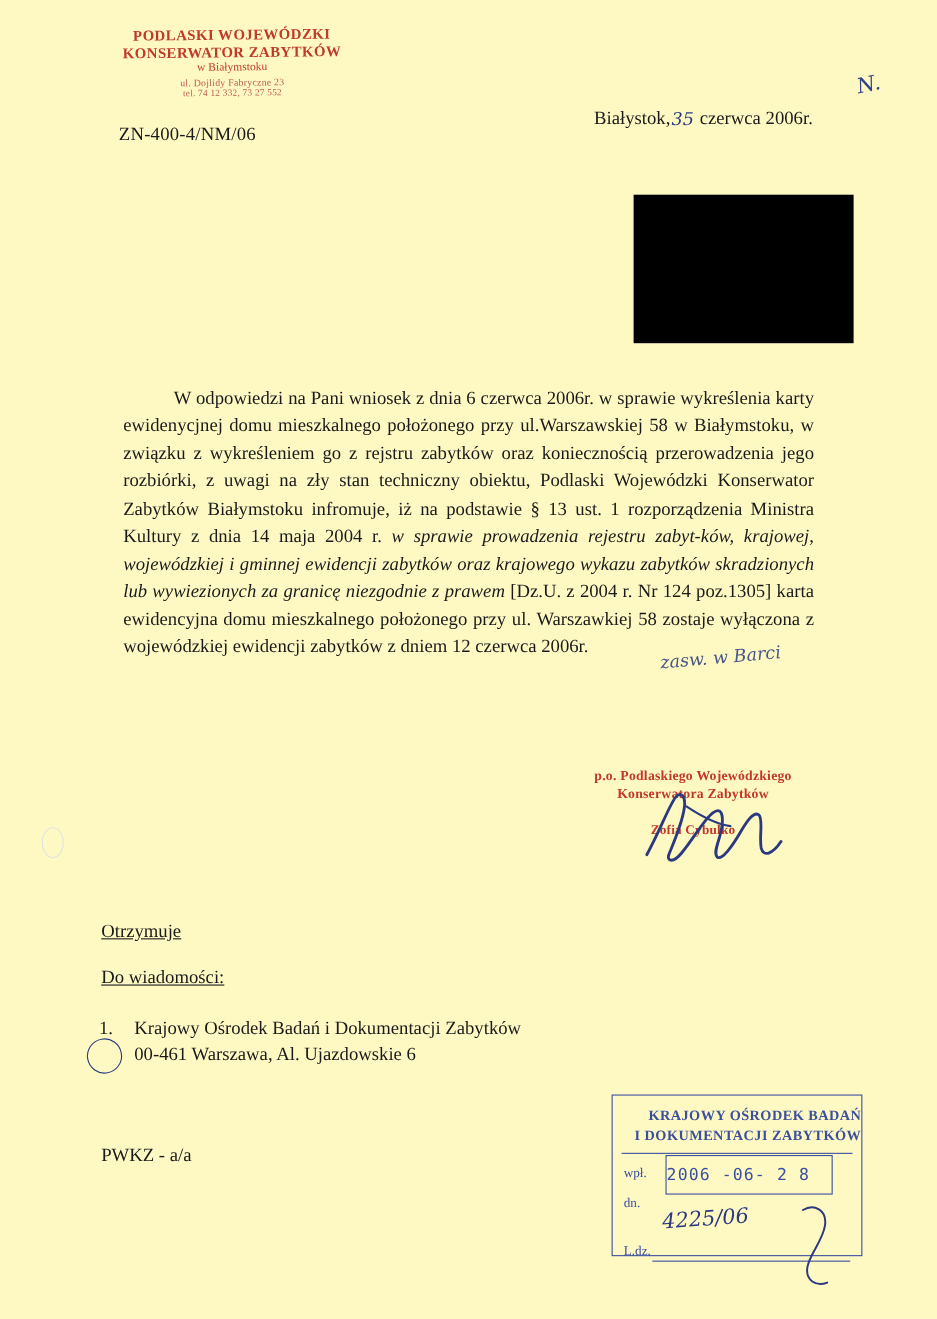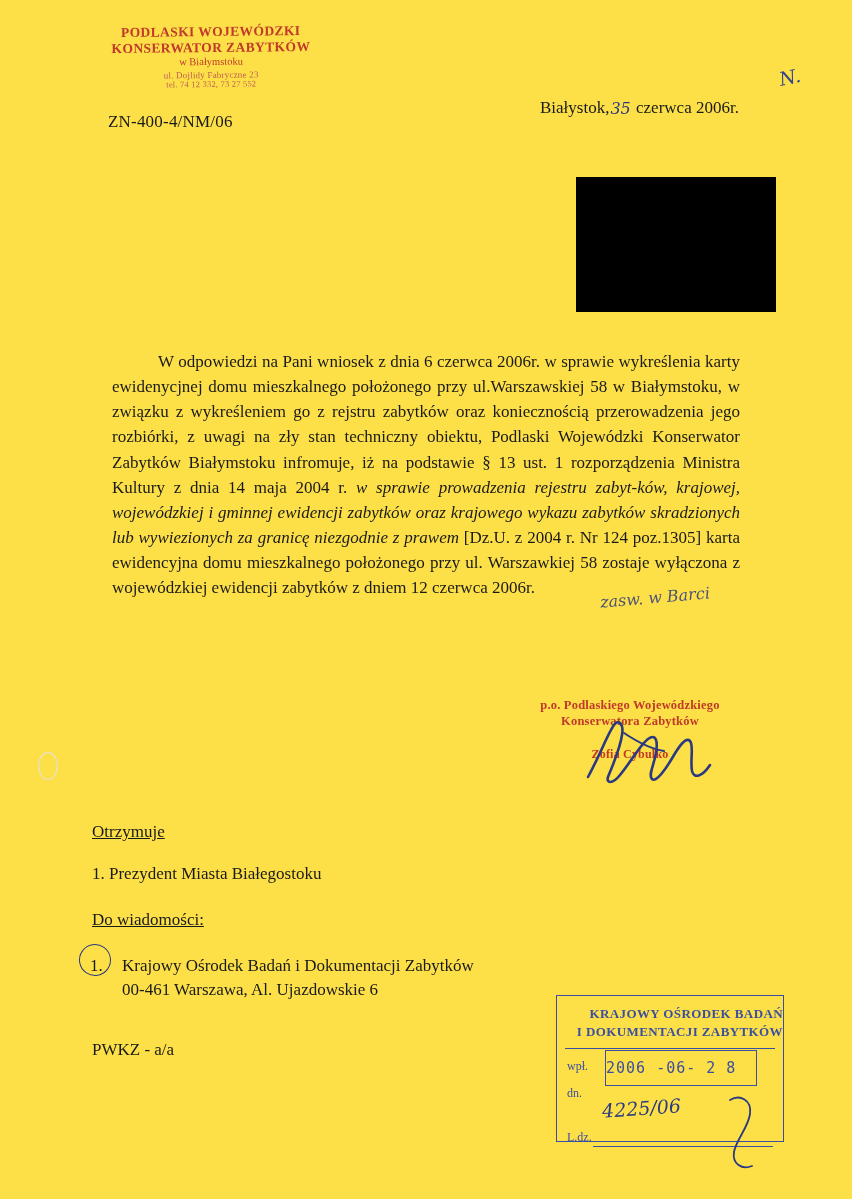--- a/index.html
+++ b/index.html
@@ -12,21 +12,21 @@
     height: 1199px;
     position: relative;
     font-family: "Liberation Serif", serif;
     color: #1a1a1a;
     overflow: hidden;
   }
 
   .page {
     position: absolute;
     inset: 0;
-    background: #fde047;
+    background: #fef9c3;
   }
 
   
   .letterhead {
     position: absolute;
     left: 96px;
     top: 24px;
     width: 230px;
     text-align: center;
     color: #c0392b;
@@ -190,20 +190,21 @@
   .footer {
     position: absolute;
     left: 92px;
     top: 822px;
     width: 560px;
     font-size: 17px;
   }
   .footer .head {
     text-decoration: underline;
     margin-bottom: 22px;
+    margin-top: 15px;
   }
   .footer .item {
     margin-bottom: 26px;
   }
   .footer .head2 {
     text-decoration: underline;
     margin-bottom: 24px;
   }
   .footer .item2 {
     position: relative;
@@ -371,21 +372,20 @@
   </div>
   <svg class="sig-scrawl" viewBox="0 0 160 75">
     <path d="M10,62 C22,40 30,18 36,10 C40,4 46,8 44,20 C42,34 34,52 30,62 C28,68 34,70 42,60 C52,48 62,30 70,24 C78,18 80,26 78,38 C76,50 70,60 74,64 C78,68 88,54 96,40 C102,30 108,22 112,26 C116,30 112,46 114,56 C116,64 124,62 132,50" fill="none" stroke="#2b3a80" stroke-width="2.6" stroke-linecap="round"></path>
     <path d="M46,18 C58,26 72,34 86,36" fill="none" stroke="#2b3a80" stroke-width="2" stroke-linecap="round"></path>
   </svg>
 
   <div class="punch"></div>
 
   <div class="footer">
     <div class="head">Otrzymuje</div>
-    <div class="item">1.  Prezydent Miasta Białegostoku</div>
     <div class="head2">Do wiadomości:</div>
     <div class="item2">
       <span class="num">1.</span>
       <div class="lines">
         <div>Krajowy Ośrodek Badań i Dokumentacji Zabytków</div>
         <div>00-461 Warszawa, Al. Ujazdowskie 6</div>
       </div>
     </div>
   </div>
   <div class="circle-mark"></div>

